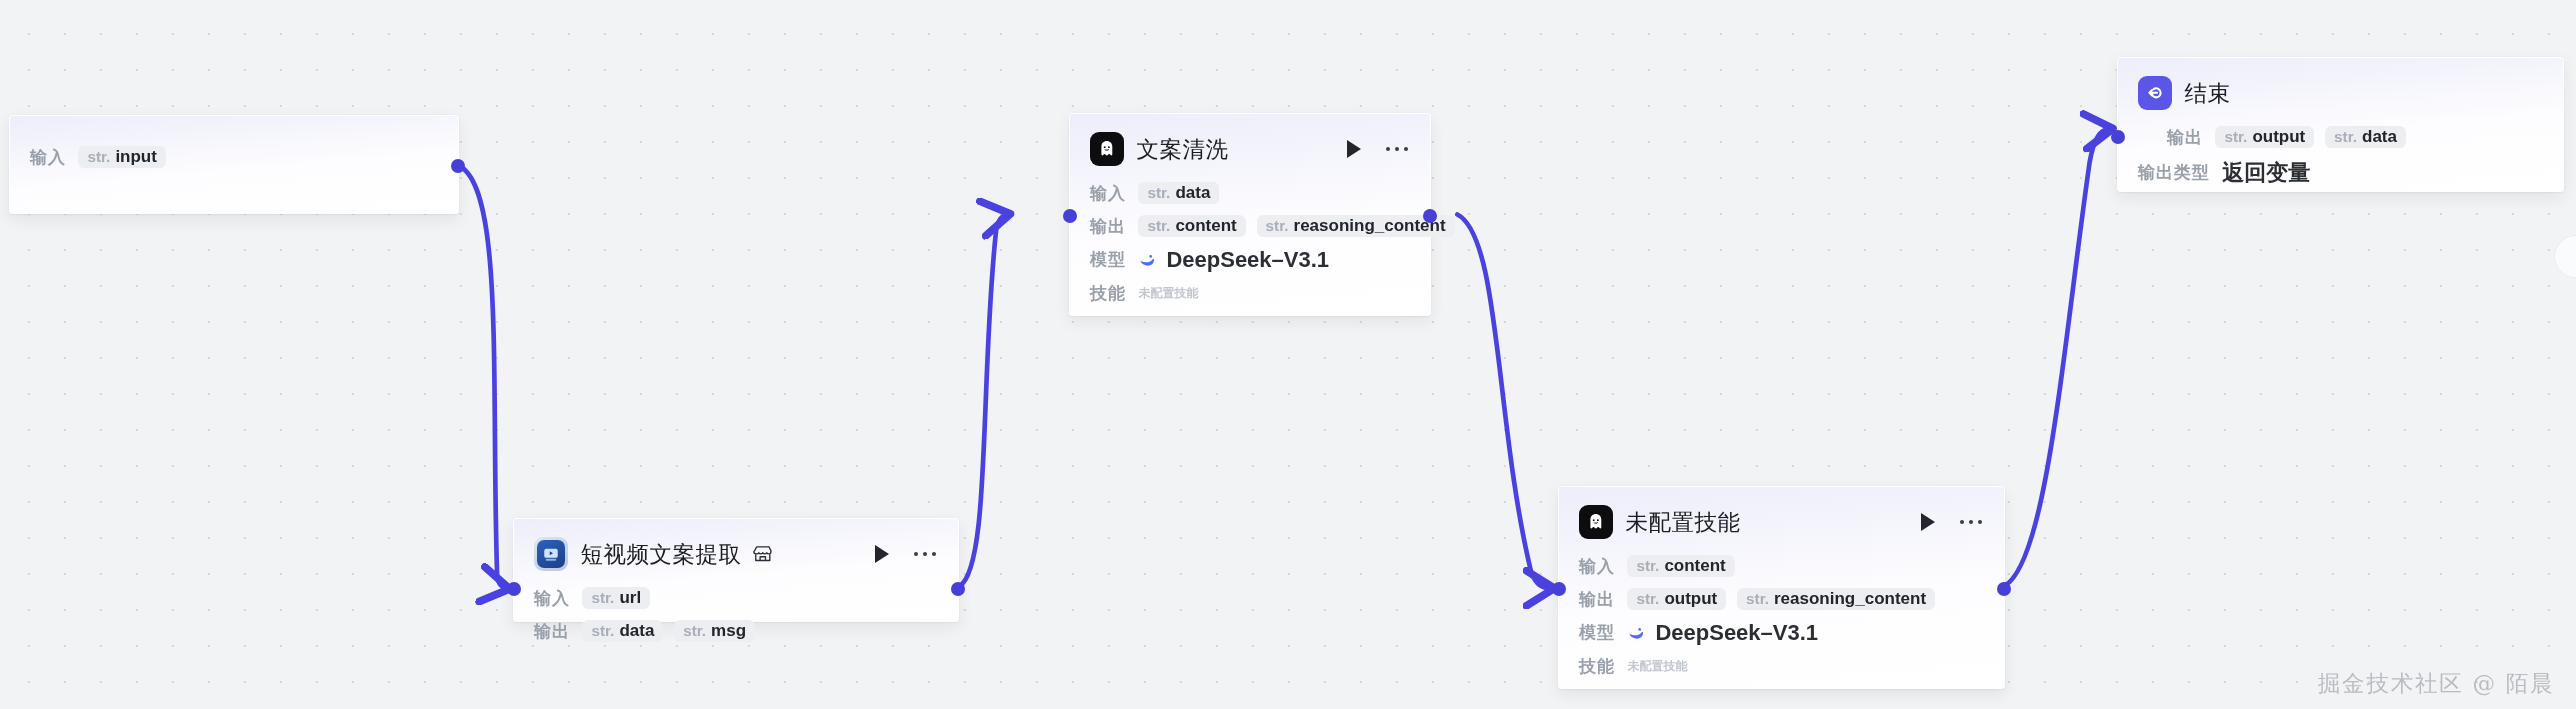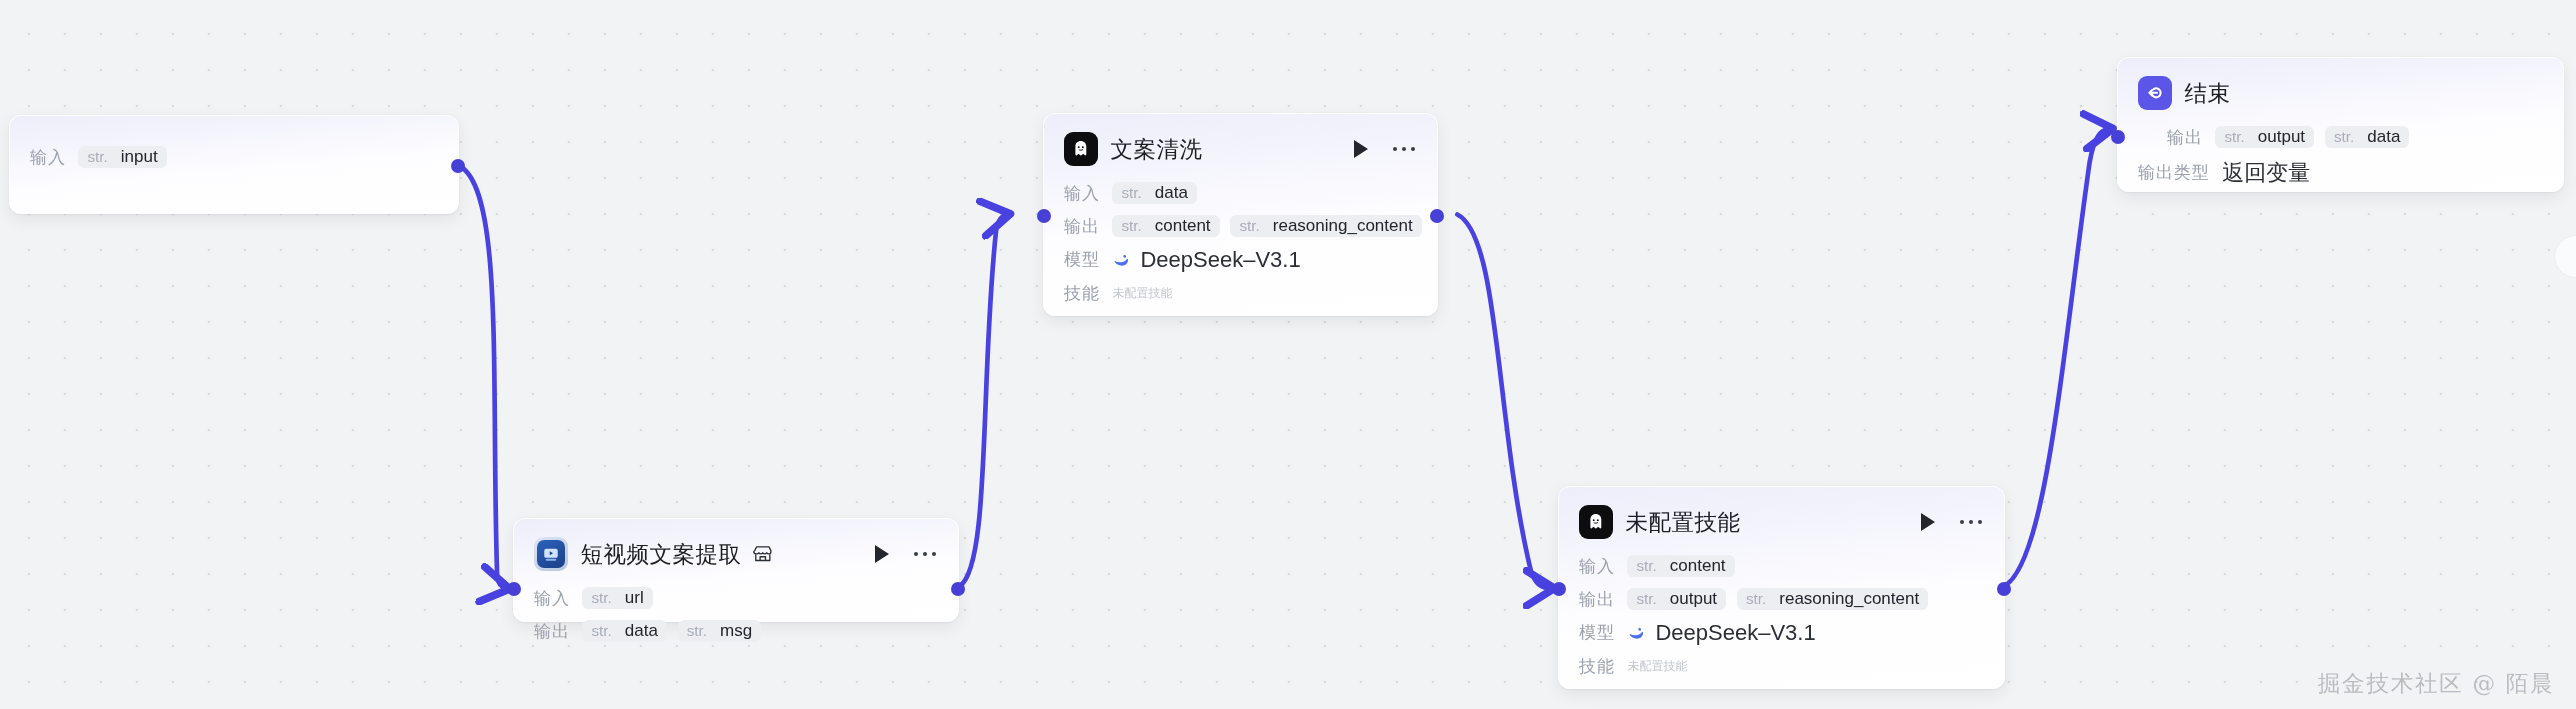--- a/index.html
+++ b/index.html
@@ -16,48 +16,48 @@
     background-color:#f2f3f5;
     background-image:radial-gradient(circle, #d3d6db 1px, rgba(0,0,0,0) 1.1px);
     background-size:36px 36px;
     background-position:10.8px 16px;
   }
   #edges{position:absolute;left:0;top:0;width:2576px;height:710px;pointer-events:none;}
 
   
   .node{
     position:absolute;
-    border-radius:12px;
+    border-radius:4px;
     background:linear-gradient(175deg,#eeeefb 0%,#f3f3fc 22%,#fdfdff 55%,#ffffff 100%);
     box-shadow:0 0.9px 1.8px rgba(22,24,35,.05),0 5.4px 16px rgba(22,24,35,.07);
     border:0.9px solid rgba(255,255,255,.9);
     box-sizing:border-box;
     padding:16px 20px 16px 20px;
   }
   .node-head{display:flex;align-items:center;height:38px;position:relative;}
   .node-icon{width:34px;height:34px;border-radius:9px;flex:0 0 34px;display:flex;align-items:center;justify-content:center;}
   .node-title{
     font-size:22.5px;color:#1b1d23;margin-left:12.6px;letter-spacing:0.5px;font-weight:400;
     white-space:nowrap;
   }
   .title-badge{margin-left:10.8px;display:inline-flex;align-items:center;}
   .head-actions{position:absolute;right:0;top:50%;transform:translateY(-50%);display:flex;align-items:center;gap:23.4px;}
   .run-btn{width:0;height:0;border-left:14.4px solid #24262d;border-top:9px solid transparent;border-bottom:9px solid transparent;cursor:pointer;}
   .dots-btn{display:flex;gap:4.5px;cursor:pointer;padding:3.6px 1.8px;}
   .dots-btn i{width:4.5px;height:4.5px;border-radius:50%;background:#3a3d45;display:block;}
 
   .rows{margin-top:12.6px;}
-  .row{display:flex;align-items:center;margin-bottom:8px;min-height:25px;}
+  .row{display:flex;align-items:center;margin-bottom:8px;min-height:25px;font-weight:bold;}
   .row:last-child{margin-bottom:0;}
   .row-label{
     font-size:17px;color:#9aa0ab;flex:0 0 auto;white-space:nowrap;letter-spacing:0.9px;
   }
   .chips{display:flex;align-items:center;gap:10.8px;margin-left:12.6px;}
   .chip{
-    background:#eceef2;border-radius:6.3px;padding:1px 9px;display:inline-flex;align-items:baseline;gap:13px;
+    background:#eceef2;border-radius:6.3px;padding:1px 9px;display:inline-flex;align-items:baseline;gap:5px;
     font-size:17px;color:#22252b;white-space:nowrap;
   }
   .chip .t{color:#a9aeb8;font-size:15.3px;}
   .plain{font-size:22px;color:#2b2e35;margin-left:12.6px;display:flex;align-items:center;gap:8px;white-space:nowrap;}
   .muted{font-size:12px;color:#c2c6cd;margin-left:12.6px;white-space:nowrap;}
 
   
   .port{position:absolute;width:14.4px;height:14.4px;border-radius:50%;background:#4640d6;}
   .port.left{left:-7.2px;}
   .port.right{right:-7.2px;}
@@ -101,21 +101,21 @@
         <span class="chip">
             <span class="t">str.</span>
             <span>input</span>
           </span>
       </span>
     </div>
   </div>
   <span class="port right" style="top:43px;"></span>
 </div>
 
-<div class="node" style="left:1043px;top:113px;width:395px;height:203px;">
+<div class="node" style="left:1069px;top:113px;width:362px;height:203px;">
   <div class="node-head">
     <span class="node-icon" style="background:#0d0d0f;">
       <svg width="21.6" height="21.6" viewBox="0 0 24 24">
         <path d="M12 3.2c-3.6 0-6 2.6-6 6v9.2c0 .8.9 1.2 1.5.7l1.3-1.1c.4-.3.9-.3 1.3 0l1.4 1.2c.3.3.8.3 1.1 0l1.4-1.2c.4-.3.9-.3 1.3 0l1.3 1.1c.6.5 1.5.1 1.5-.7V9.2c-.1-3.4-2.5-6-6.1-6z" fill="#fff"></path>
         <circle cx="9.7" cy="10.2" r="1.05" fill="#0d0d0f"></circle>
         <circle cx="14.3" cy="10.2" r="1.05" fill="#0d0d0f"></circle>
         <path d="M10 13.1c.6.7 3.4.7 4 0" stroke="#0d0d0f" stroke-width="1.1" fill="none" stroke-linecap="round"></path>
       </svg>
     </span>
     <span class="node-title">文案清洗</span>

